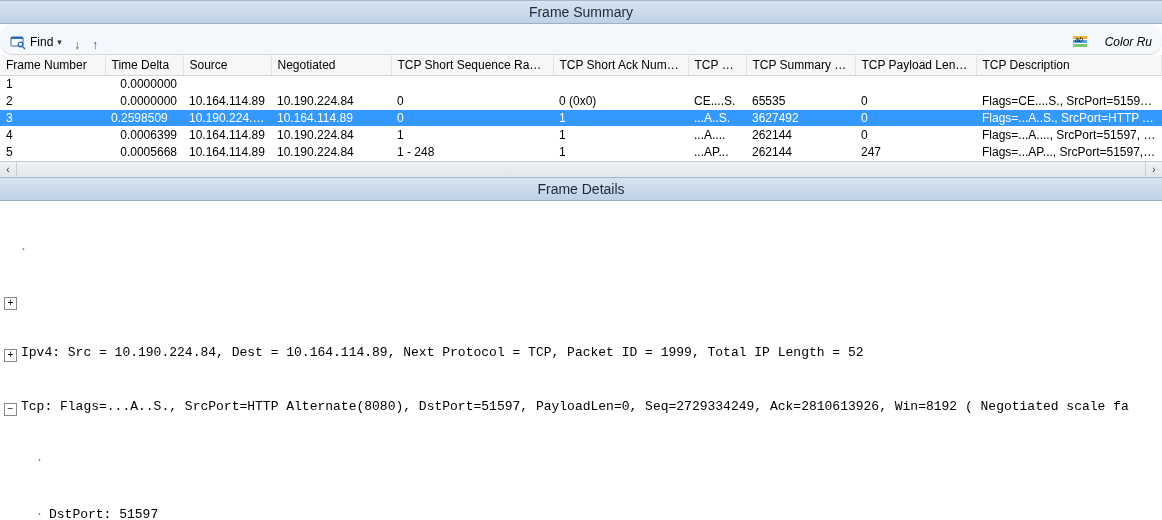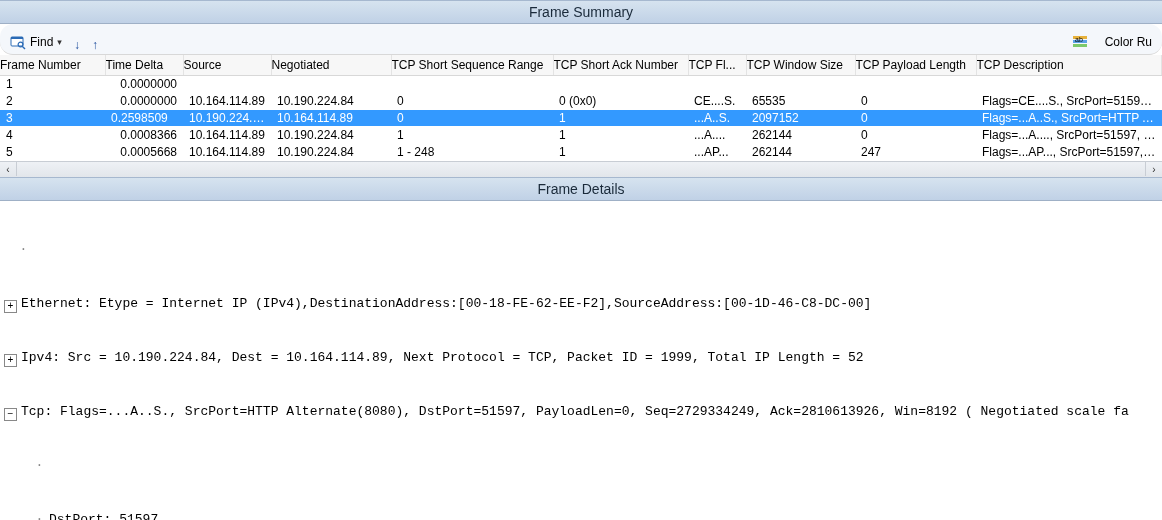--- a/index.html
+++ b/index.html
@@ -44,30 +44,31 @@
     padding: 0 4px;
     cursor: pointer;
   }
   .spacer { flex: 1; }
   .color-rules-btn {
     display: inline-flex;
     align-items: center;
     gap: 17px;
     cursor: pointer;
     padding: 2px 4px;
+    font-style: italic;
   }
   table.grid {
     border-collapse: collapse;
     width: 100%;
     table-layout: fixed;
   }
   table.grid thead th {
     text-align: left;
     font-weight: normal;
-    padding: 3px 0;
+    padding: 3px 6px;
     background: #f7f7f7;
     border-right: 1px solid #e3e3e3;
     border-bottom: 1px solid #d8d8d8;
     white-space: nowrap;
     overflow: hidden;
     text-overflow: ellipsis;
   }
   table.grid tbody td {
     padding: 1px 6px;
     white-space: nowrap;
@@ -184,21 +185,21 @@
   </colgroup>
   <thead>
     <tr>
       <th>Frame Number</th>
       <th>Time Delta</th>
       <th>Source</th>
       <th>Negotiated</th>
       <th>TCP Short Sequence Range</th>
       <th>TCP Short Ack Number</th>
       <th>TCP Fl...</th>
-      <th>TCP Window Size</th>
+      <th>TCP Summary Size</th>
       <th>TCP Payload Length</th>
       <th>TCP Description</th>
     </tr>
   </thead>
   <tbody id="grid-body">
       <tr>
         <td>1</td>
         <td style="text-align: right;">0.0000000</td>
         <td></td>
         <td></td>
@@ -222,27 +223,27 @@
         <td>Flags=CE....S., SrcPort=51597, DstPort=HTTP Alternate(8080),</td>
       </tr>
       <tr class="selected">
         <td>3</td>
         <td style="text-align: left;">0.2598509</td>
         <td>10.190.224.84</td>
         <td>10.164.114.89</td>
         <td>0</td>
         <td>1</td>
         <td>...A..S.</td>
-        <td>2097152</td>
+        <td>3627492</td>
         <td>0</td>
         <td>Flags=...A..S., SrcPort=HTTP Alternate(8080), DstPort=51597,</td>
       </tr>
       <tr>
         <td>4</td>
-        <td style="text-align: right;">0.0008366</td>
+        <td style="text-align: right;">0.0006399</td>
         <td>10.164.114.89</td>
         <td>10.190.224.84</td>
         <td>1</td>
         <td>1</td>
         <td>...A....</td>
         <td>262144</td>
         <td>0</td>
         <td>Flags=...A...., SrcPort=51597, DstPort=HTTP Alternate(8080),</td>
       </tr>
       <tr>
@@ -263,21 +264,21 @@
   <div class="left-arrow">‹</div>
   <div class="right-arrow">›</div>
 </div>
 
 <div class="panel-header">
   <span>Frame Details</span>
 </div>
 
 <div class="details">
   <div class="tree-row"><span class="indent" style="width:14px"></span><span class="tree-dot">·</span></div>
-  <div class="tree-row"><span class="indent" style="width:0px"></span><span class="tree-toggle">+</span><span>Ethernet: Etype = Internet IP (IPv4),DestinationAddress:[00-18-FE-62-EE-F2],SourceAddress:[00-1D-46-C8-DC-00]</span></div>
+  <div class="tree-row"><span class="indent" style="width:0px"></span><span class="tree-toggle">+</span></div>
   <div class="tree-row"><span class="indent" style="width:0px"></span><span class="tree-toggle">+</span><span>Ipv4: Src = 10.190.224.84, Dest = 10.164.114.89, Next Protocol = TCP, Packet ID = 1999, Total IP Length = 52</span></div>
   <div class="tree-row"><span class="indent" style="width:0px"></span><span class="tree-toggle">−</span><span>Tcp: Flags=...A..S., SrcPort=HTTP Alternate(8080), DstPort=51597, PayloadLen=0, Seq=2729334249, Ack=2810613926, Win=8192 ( Negotiated scale fa</span></div>
   <div class="tree-row"><span class="indent" style="width:30px"></span><span class="tree-dot">·</span></div>
   <div class="tree-row"><span class="indent" style="width:30px"></span><span class="tree-dot">·</span><span>DstPort: 51597</span></div>
   
   
   
   
   
   

